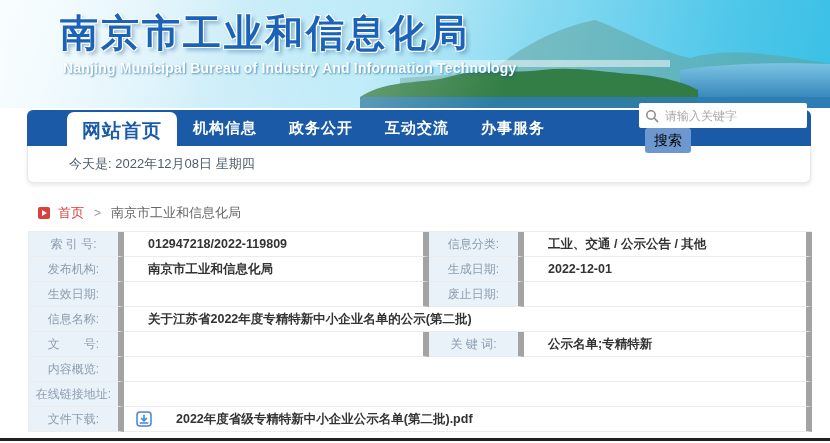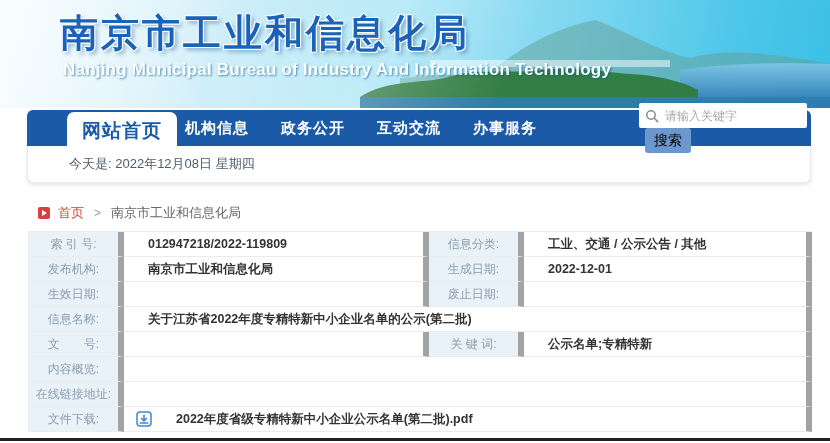--- a/index.html
+++ b/index.html
@@ -25,21 +25,21 @@
   .scenery{ position:absolute; right:0; bottom:0; width:470px; height:108px; }
   .banner-title{
     position:absolute; left:60px; top:8px;
     font-size:38px; font-weight:bold; letter-spacing:3px;
     color:var(--title_blue,#1b63b8);
     text-shadow:-1px -1px 0 #fff,1px -1px 0 #fff,-1px 1px 0 #fff,1px 1px 0 #fff,3px 3px 4px rgba(20,80,140,.45);
     z-index:2; white-space:nowrap;
   }
   .banner-subtitle{
     position:absolute; left:63px; top:60px;
-    font-size:17px; font-weight:bold; color:#ffffff;
+    font-size:14px; font-weight:bold; color:#ffffff;
     text-shadow:1px 1px 2px rgba(0,90,150,.65);
     z-index:2; white-space:nowrap; letter-spacing:.2px;
   }
 
   
   .navcard{ position:absolute; left:27px; top:110px; width:784px; z-index:3; }
   .navbar{
     height:36px; background:var(--nav_blue,#1a5aa6);
     border-radius:6px 6px 0 0;
     display:flex; align-items:center; overflow:visible;
@@ -49,21 +49,21 @@
     height:38px; padding:0 15px;
     background:#ffffff; border-radius:7px 7px 0 0;
     display:flex; align-items:center;
     color:var(--nav_blue,#1a5aa6); font-size:19px; font-weight:bold;
     letter-spacing:1px; z-index:4; cursor:pointer; white-space:nowrap;
   }
   .tab-link{
     color:#ffffff; font-size:15px; font-weight:bold; letter-spacing:1px;
     margin-left:32px; cursor:pointer; white-space:nowrap; text-decoration:none;
   }
-  .tab-link:first-of-type{ margin-left:8px; }
+  .tab-link:first-of-type{ margin-left:16px; }
   .searchbox{
     margin-left:auto; margin-right:4px;
     display:flex; align-items:flex-start;flex-direction:column;
   }
   .search-field{
     width:168px; height:25px; background:#ffffff; border-radius:2px;
     display:flex; align-items:center; padding:0 6px;
   }
   .search-field input{
     border:none; outline:none; flex:1; font-size:12px; color:#333;

